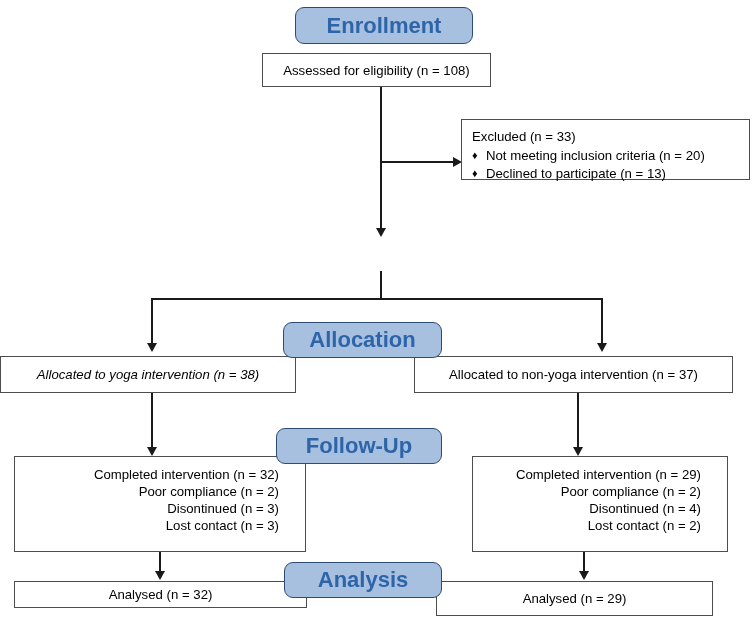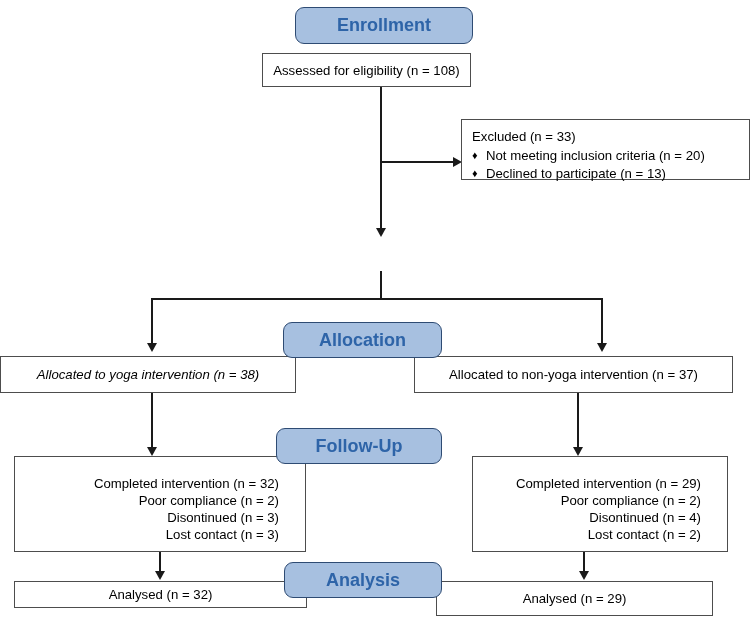--- a/index.html
+++ b/index.html
@@ -26,21 +26,21 @@
     line-height: 17px;
     display: flex;
     align-items: center;
     z-index: 2;
   }
   .box.center { justify-content: center; text-align: center; }
   .box.rightalign {
     display: block;
     text-align: right;
     padding-right: 26px;
-    padding-top: 18px;
+    padding-top: 9px;
   }
   .box.rightalign .ln { display: block; white-space: nowrap; }
   .excluded-box {
     display: block;
     text-align: left;
     padding: 8px 0 0 10px;
   }
   .excluded-box .ttl { display: block; white-space: nowrap; margin-bottom: 2px; }
   .excluded-box .bul {
     display: block;
@@ -59,21 +59,21 @@
   }
   
   .stage {
     position: absolute;
     box-sizing: border-box;
     border: 1.6px solid #2e4b73;
     border-radius: 9px;
     background: #a7c0e0;
     color: #2e64a8;
     font-weight: bold;
-    font-size: 18px;
+    font-size: 22px;
     display: flex;
     align-items: center;
     justify-content: center;
     z-index: 5;
   }
   
   .vline, .hline {
     position: absolute;
     background: #1a1a1a;
     z-index: 1;
@@ -99,21 +99,21 @@
 </style>
 </head>
 <body>
 
 <div id="canvas">
 
   <div class="stage" style="left:295px; top:7px; width:178px; height:37px;">
     <span>Enrollment</span>
   </div>
 
-  <div class="box center" style="left:262px; top:53px; width:209px; height:34px;">
+  <div class="box center" style="left:262px; top:53px; width:229px; height:34px;">
     <span>Assessed for eligibility (n = 108)</span>
   </div>
 
   <div class="vline" style="left:380px; top:87px; height:145px;"></div>
   <div class="arrow-d" style="left:375.5px; top:228px;"></div>
 
   <div class="hline" style="left:381px; top:161px; width:75px;"></div>
   <div class="arrow-r" style="left:453px; top:156.5px;"></div>
 
   <div class="box excluded-box" style="left:461px; top:119px; width:289px; height:61px;">

